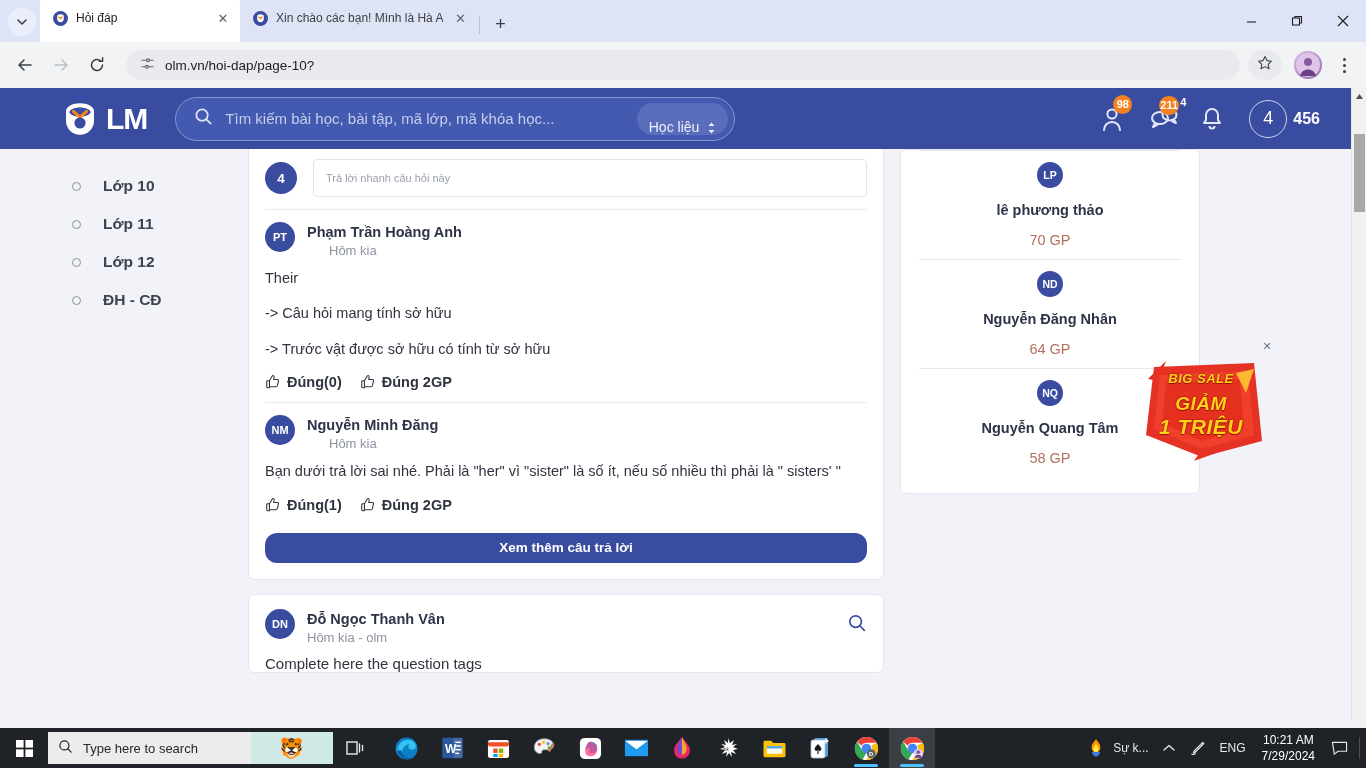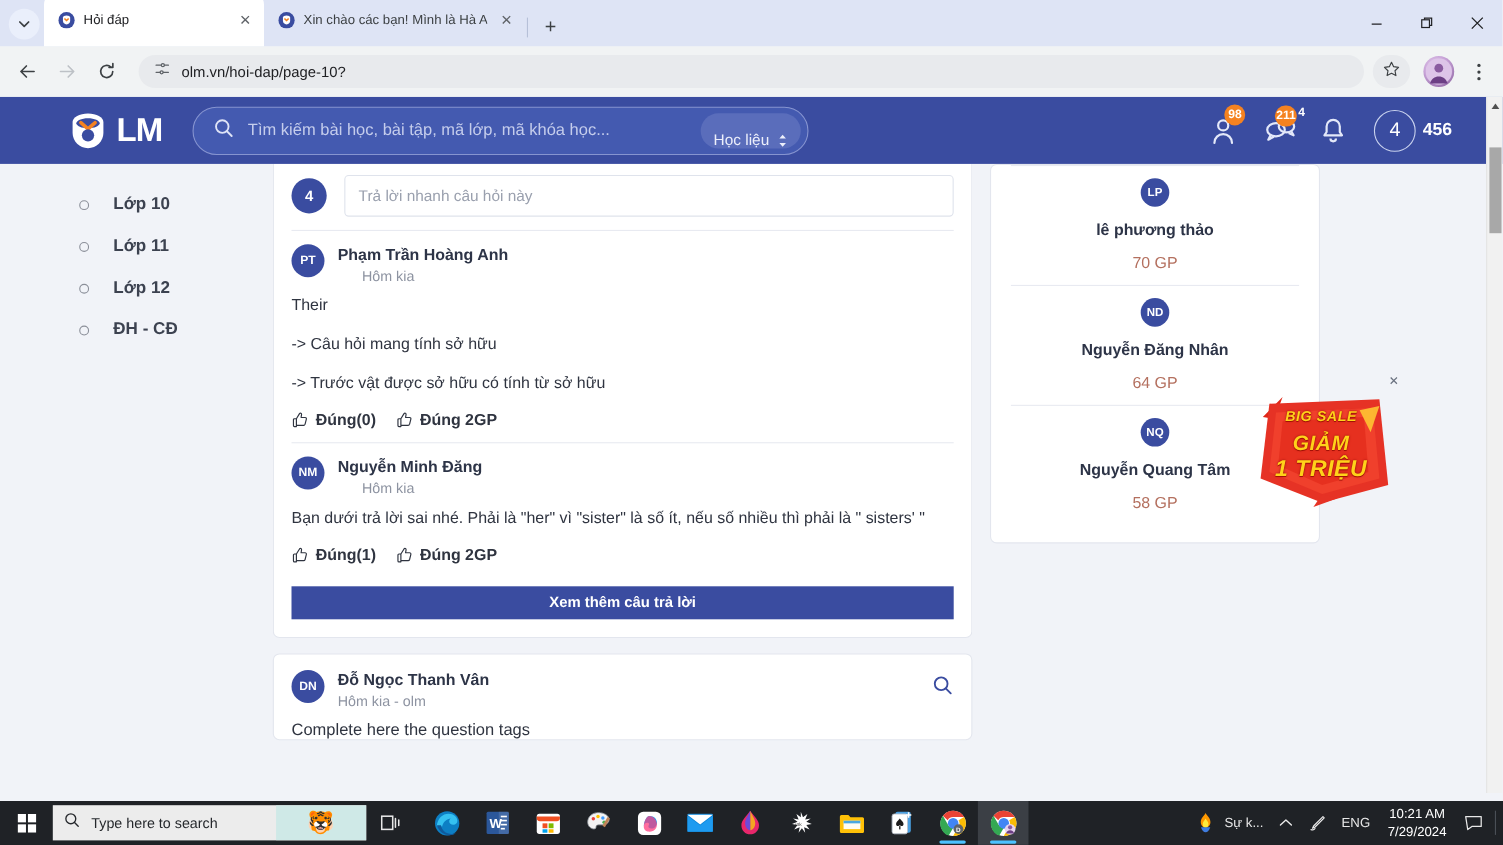--- a/index.html
+++ b/index.html
@@ -132,37 +132,37 @@
   .av{
     width:32px;height:32px;border-radius:50%;background:#3a4ca0;color:#fff;
     display:flex;align-items:center;justify-content:center;
     font-size:13.5px;font-weight:700;flex:none;
   }
   .av.sm{width:30px;height:30px;font-size:11px;}
   .qa-input{
     flex:1;height:38px;border:1px solid #dfe3ec;border-radius:4px;
     display:flex;align-items:center;padding:0 12px;background:#fff;
   }
-  .qa-input span{font-size:14px;color:#9aa0ae;}
+  .qa-input span{font-size:11px;color:#9aa0ae;}
   .divider{height:1px;background:#e8eaf1;margin:0 16px;}
 
   .answer{padding:12px 16px 6px 16px;}
   .ans-head{display:flex;align-items:flex-start;gap:12px;}
   .ans-meta{display:flex;flex-direction:column;gap:3px;padding-top:2px;}
   .ans-name{font-size:14.5px;font-weight:700;color:#2d3447;}
   .ans-time{font-size:13px;color:#8d93a1;padding-left:22px;}
   .ans-body{font-size:14.5px;color:#2f3440;line-height:1.55;padding-top:9px;}
   .ans-body p{margin-bottom:13px;}
   .ans-body p:last-child{margin-bottom:0;}
   .ans-actions{display:flex;align-items:center;gap:18px;padding:14px 0 6px 0;}
   .act{display:flex;align-items:center;gap:6px;font-size:14.5px;color:#2f3440;font-weight:700;}
 
   .more-btn{
     display:block;width:calc(100% - 32px);margin:8px 16px 16px 16px;height:30px;
-    background:#3a4ca0;color:#fff;border:none;border-radius:0;
+    background:#3a4ca0;color:#fff;border:none;border-radius:12px;
     font-size:13.5px;font-weight:700;font-family:inherit;
   }
 
   .qcard-head{display:flex;align-items:flex-start;gap:12px;padding:14px 16px 0 16px;position:relative;}
   .qcard-title{font-size:15px;color:#2f3440;padding:10px 16px 0 16px;}
   .qsearch{position:absolute;right:16px;top:18px;}
 
   .right-col{width:382px;flex:none;padding-top:0;position:relative;}
   .rank-card{
     background:#fff;border:1px solid #e3e6ee;border-radius:6px;

